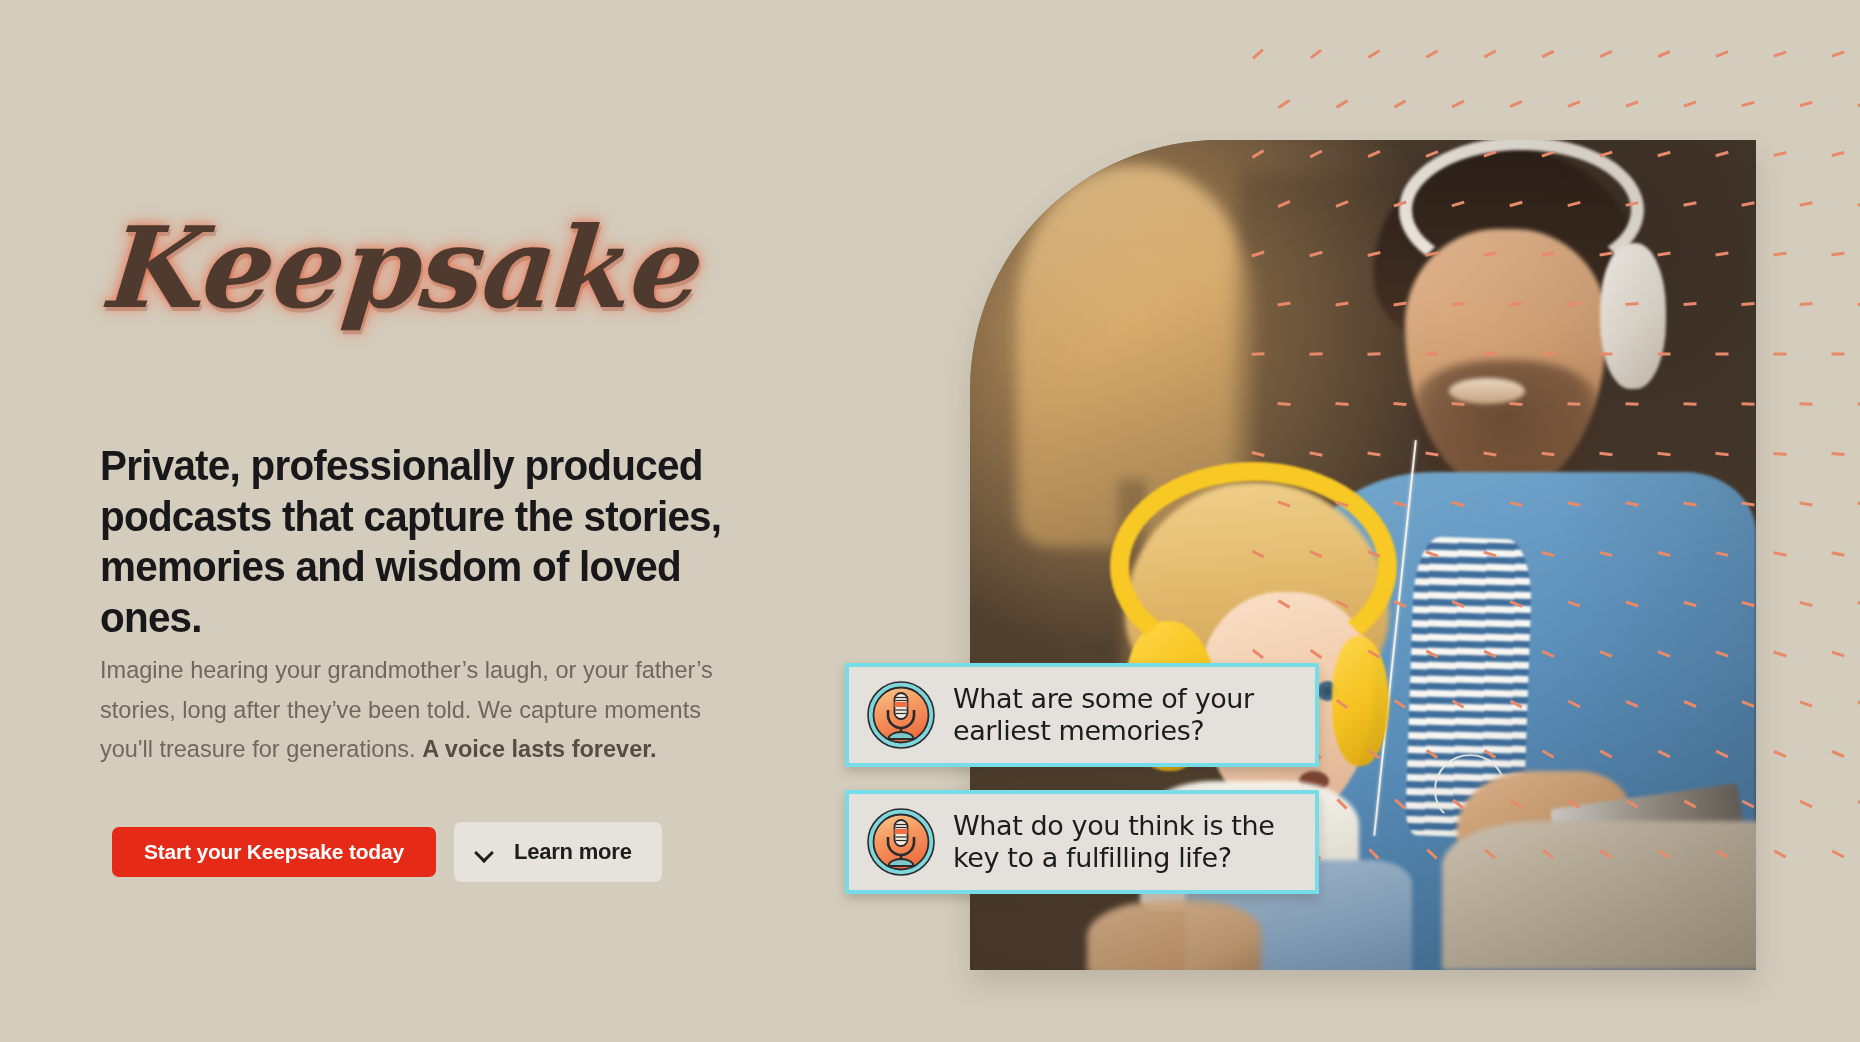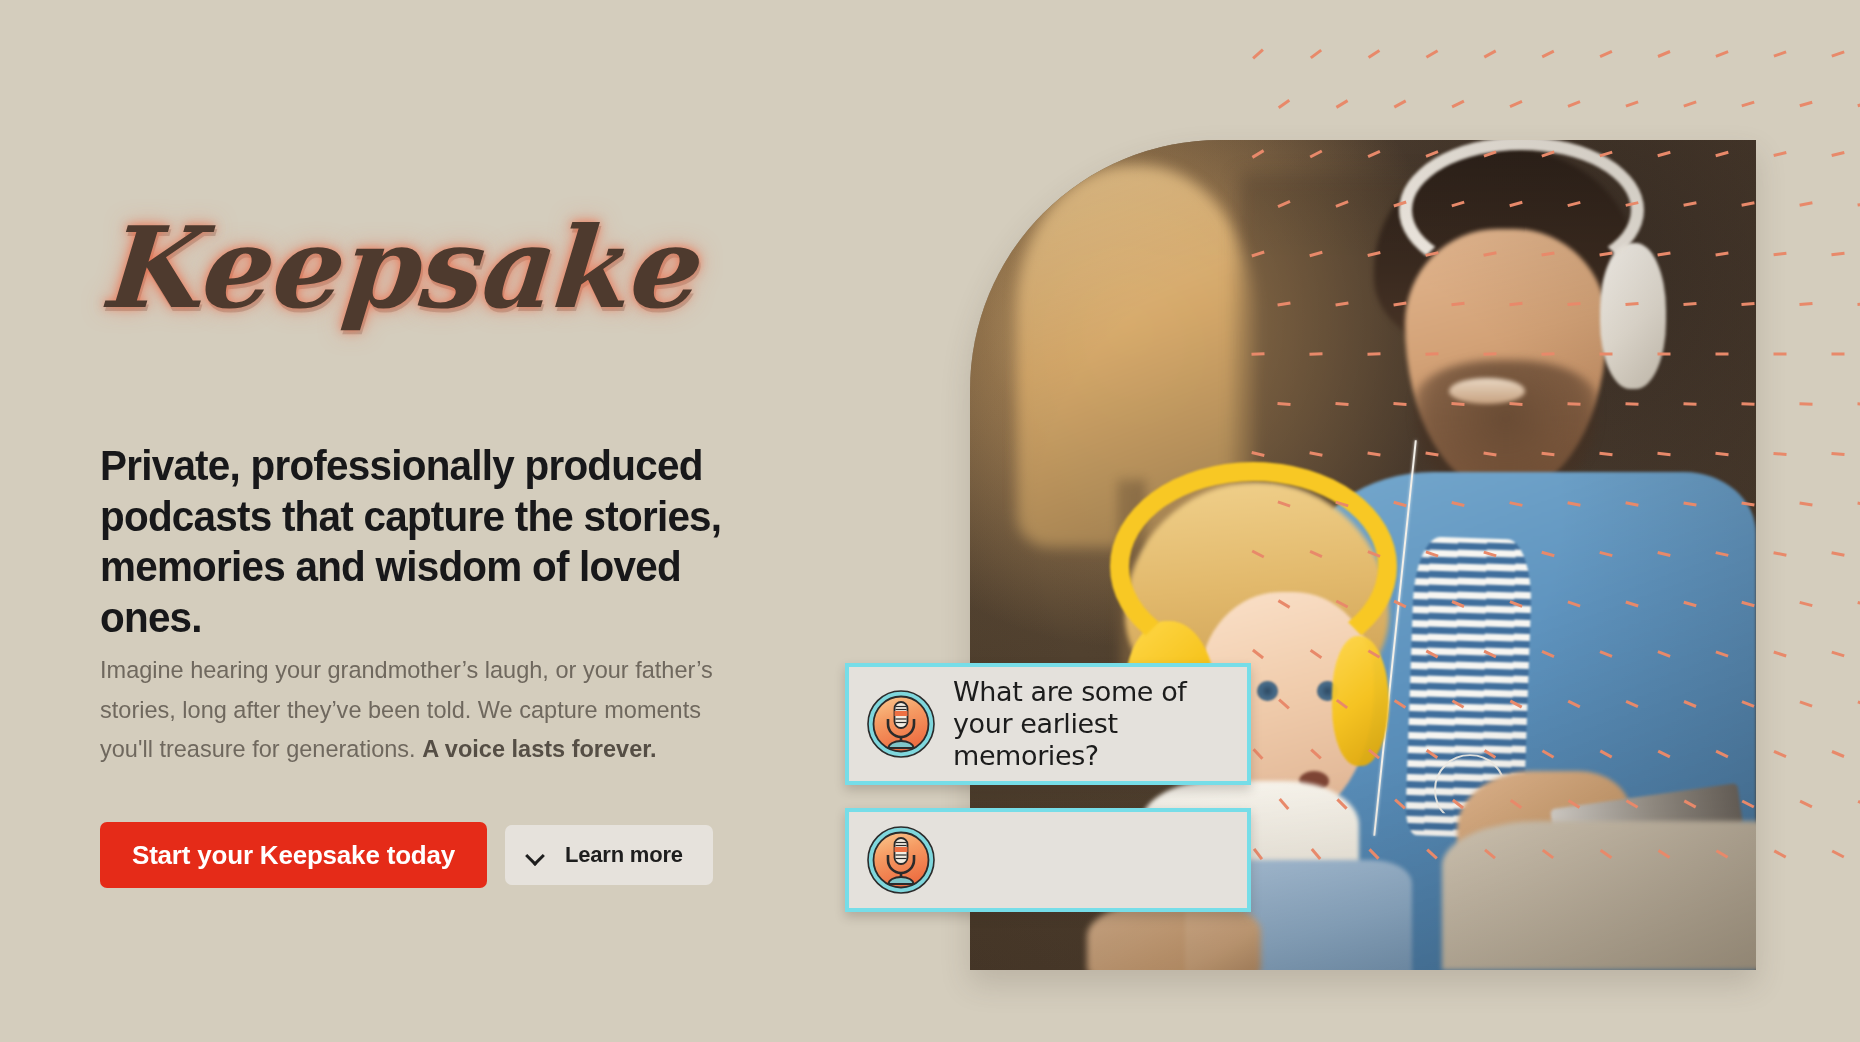--- a/index.html
+++ b/index.html
@@ -88,35 +88,36 @@
   .cta-row {
     position: absolute;
     left: 0px;
     top: 822px;
     display: flex;
     align-items: center;
     gap: 18px;
   }
 
   .btn-primary {
-    height: 66px;
+    height: 50px;
     padding: 0 32px;
     background: #E52B18;
     color: #FFFFFF;
     border: none;
     border-radius: 7px;
-    font-size: 26px;
+    font-size: 21px;
     font-weight: bold;
     font-family: "Liberation Sans", sans-serif;
     letter-spacing: -0.2px;
     cursor: pointer;
     display: flex;
     align-items: center;
     justify-content: center;
     white-space: nowrap;
+    margin-left: 12px;
   }
 
   .btn-secondary {
     height: 60px;
     padding: 0 30px 0 22px;
     background: #E6E2DC;
     color: #1E1E1E;
     border: none;
     border-radius: 7px;
     font-size: 22px;
@@ -493,21 +494,21 @@
   .cards {
     position: absolute;
     left: 845px;
     top: 663px;
     display: flex;
     flex-direction: column;
     gap: 23px;
   }
 
   .q-card {
-    width: 406px;
+    width: 474px;
     min-height: 104px;
     background: #E4E1DC;
     border: 4px solid #76DDE8;
     display: flex;
     align-items: center;
     gap: 17px;
     padding: 9px 14px 9px 17px;
     box-shadow: 0 5px 10px rgba(60,50,40,0.22);
   }
 
@@ -831,17 +832,18 @@
           <rect x="28.5" y="22" width="13" height="5" fill="#EE7043"></rect>
           <line x1="29.5" y1="17.5" x2="40.5" y2="17.5" stroke="#2B2B2B" stroke-width="1.2"></line>
           <line x1="29.5" y1="20.5" x2="40.5" y2="20.5" stroke="#2B2B2B" stroke-width="1.2"></line>
           <line x1="29.5" y1="30" x2="40.5" y2="30" stroke="#2B2B2B" stroke-width="1.2"></line>
           <line x1="29.5" y1="33.5" x2="40.5" y2="33.5" stroke="#2B2B2B" stroke-width="1.2"></line>
           <path d="M22 30 v5 a13 13 0 0 0 26 0 v-5" fill="none" stroke="#2B2B2B" stroke-width="2.6"></path>
           <line x1="35" y1="48" x2="35" y2="54" stroke="#2B2B2B" stroke-width="2.6"></line>
           <path d="M22.5 59 a12.5 7 0 0 1 25 0 z" fill="#7FC6C9" stroke="#2B2B2B" stroke-width="1.8"></path>
         </svg>
       </span>
+      <span class="q-text">What do you think is the key to a fulfilling life?</span>
     </div>
 
   </div>
 
 </div>
 
 </body></html>

